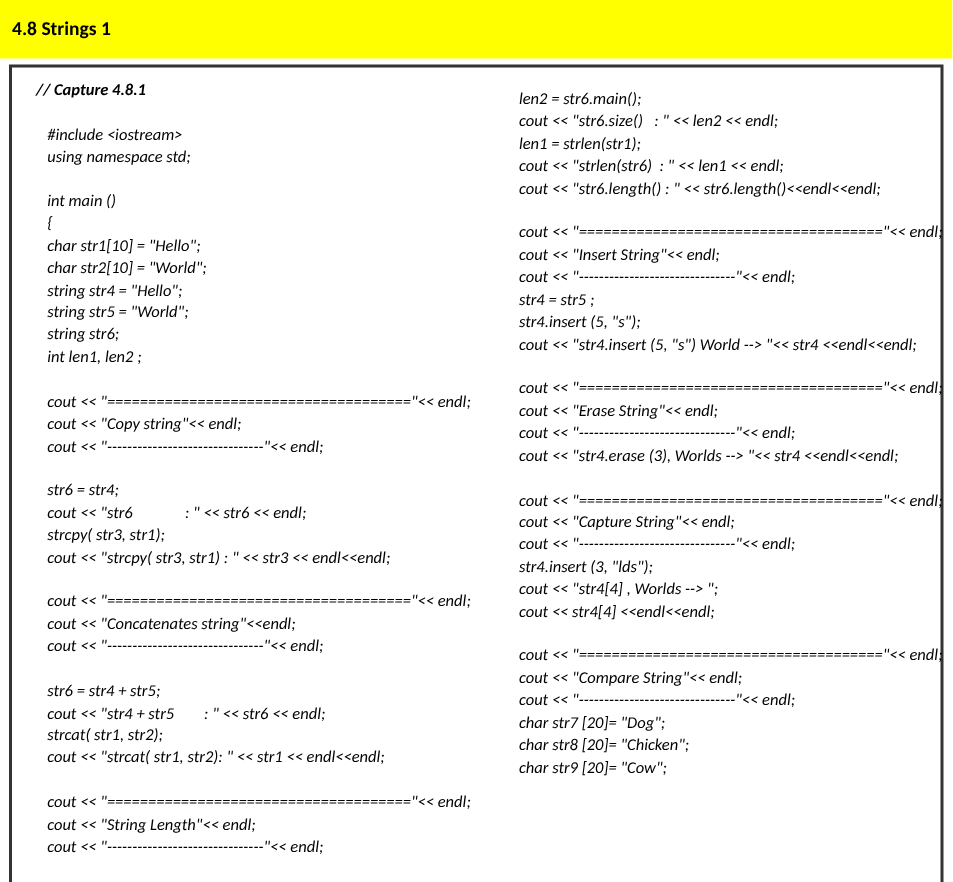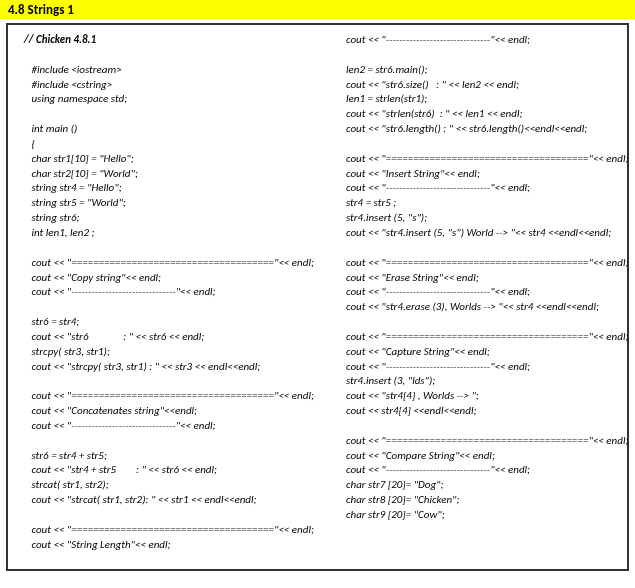--- a/index.html
+++ b/index.html
@@ -9,21 +9,21 @@
     background: #ffffff;
     font-family: "Calibri", "Segoe UI", Arial, sans-serif;
     font-size: 11px;
     width: 635px;
     color: #000;
   }
   .section-header {
     background: #ffff00;
     font-weight: bold;
     font-size: 13px;
-    padding: 2px 8px;
+    padding: 12px 8px;
     border-bottom: 0;
   }
   .code-box {
     border: 2px solid #333;
     margin: 4px 6px 8px 6px;
     padding: 8px 10px 8px 16px;
     font-style: italic;
     font-size: 11px;
     line-height: 1.35;
     column-count: 2;
@@ -39,24 +39,23 @@
   .title { font-weight: bold; }
 </style>
 </head>
 <body>
 
 <div class="section-header">
   <span>4.8    Strings 1</span>
 </div>
 
 <div class="code-box">
-  <p class="title">// Chicken 4.8.1</p>
+  <p class="title">// Capture 4.8.1</p>
   <p class="blank"></p>
   <p>   #include &lt;iostream&gt;</p>
-  <p>   #include &lt;cstring&gt;</p>
   <p>   using namespace std;</p>
   <p class="blank"></p>
   <p>   int main ()</p>
   <p>   {</p>
   <p>   char str1[10] = "Hello";</p>
   <p>   char str2[10] = "World";</p>
   <p>   string str4 = "Hello";</p>
   <p>   string str5 = "World";</p>
   <p>   string str6;</p>
   <p>   int len1, len2 ;</p>

